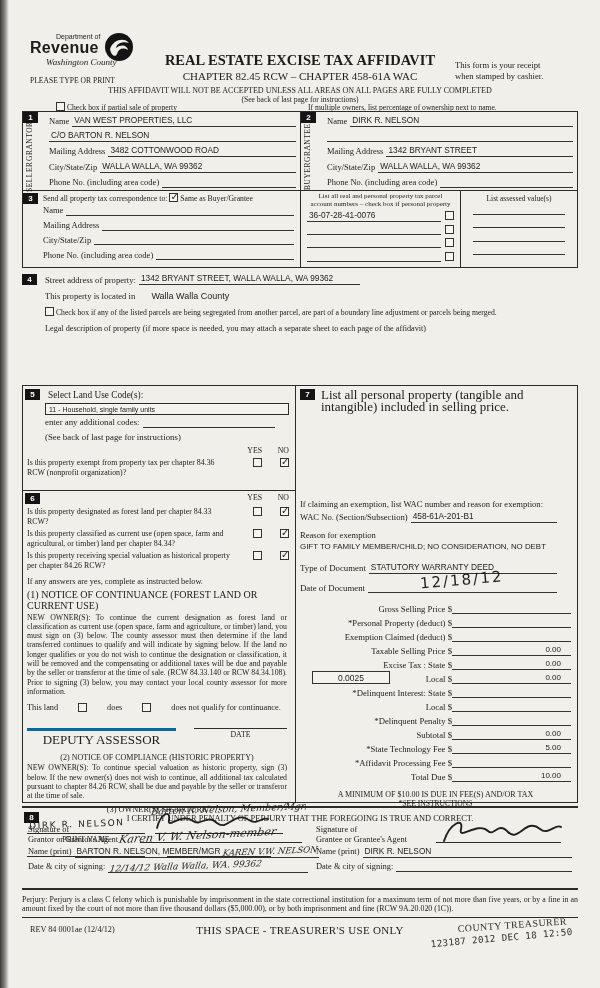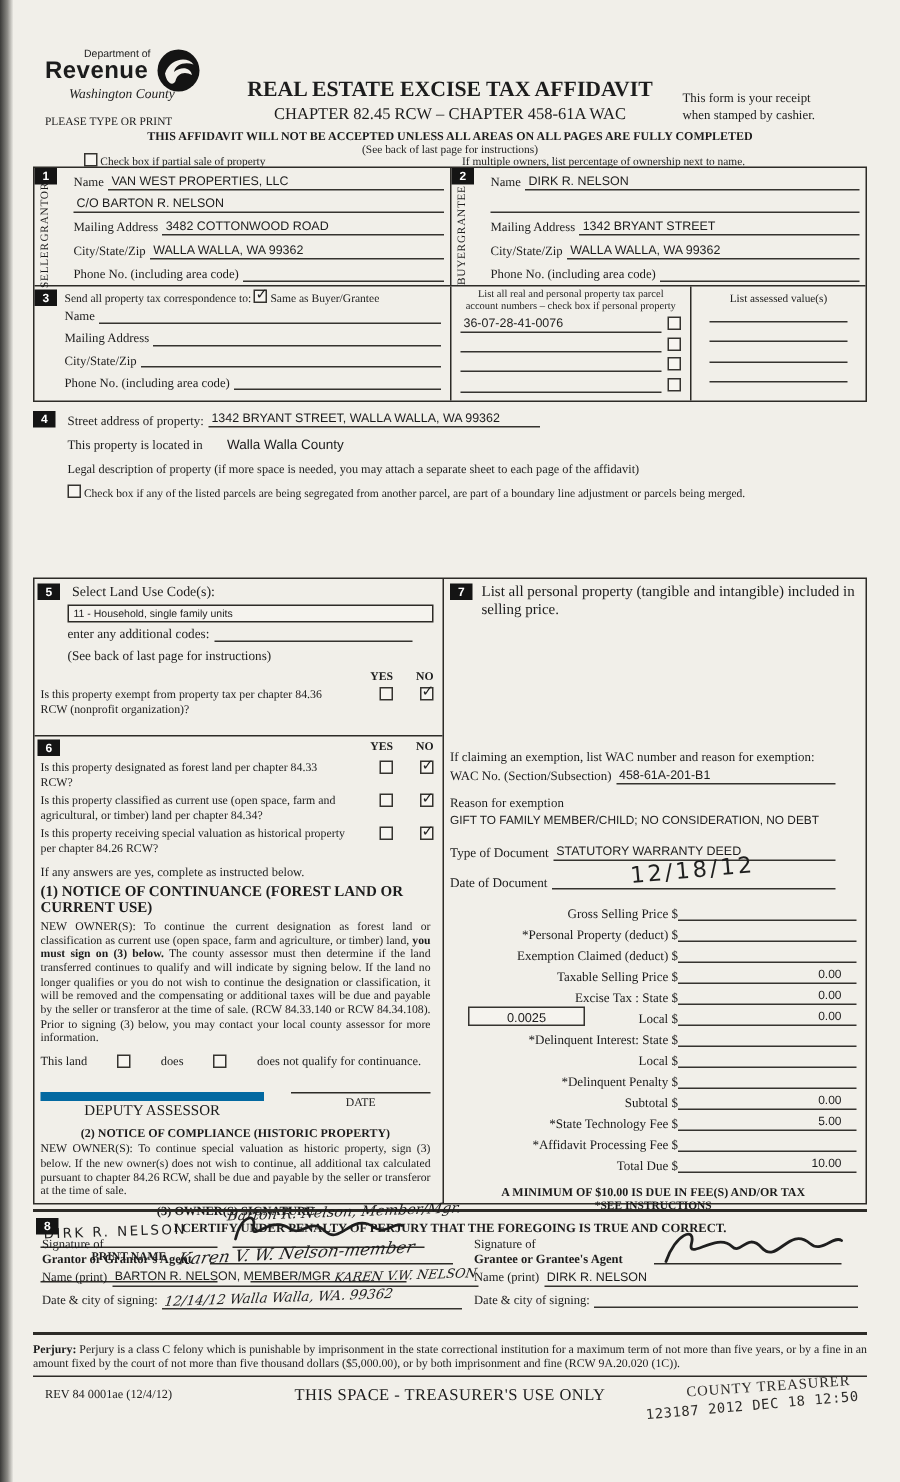--- a/index.html
+++ b/index.html
@@ -2,21 +2,21 @@
 <html><head>
 <meta charset="utf-8">
 <style>
   *{margin:0;padding:0;box-sizing:border-box}
   html,body{background:#fff}
   .page{position:relative;width:600px;height:988px;background:#f1efe9;color:#1c1c1c;
         font-family:"Liberation Serif",serif;font-size:8.5px;overflow:hidden}
   .scan-edge{position:absolute;left:0;top:0;bottom:0;width:9px;
         background:linear-gradient(90deg,#3a3a38 0%,#8b8a85 55%,rgba(140,140,135,0) 100%);}
   .sans{font-family:"Liberation Sans",sans-serif}
-  b,.b{font-weight:bold}
+  b,.b{font-weight:normal}
   .abs{position:absolute}
   .secnum{display:inline-block;background:#141414;color:#fff;width:15px;height:11px;
         font:bold 8px "Liberation Sans",sans-serif;text-align:center;line-height:11px}
   .frow{display:flex;align-items:center;height:15.4px}
   .lbl{white-space:nowrap;padding-right:3px;line-height:10px}
   .fill{flex:1;border-bottom:1px solid #35332f;font-family:"Liberation Sans",sans-serif;
         font-size:8.3px;white-space:nowrap;padding:0 2px;line-height:11px;min-height:11px}
   .cb{display:inline-block;width:9px;height:9px;border:1px solid #35332f;position:relative;
         vertical-align:-1px;background:#f7f5f0;flex:none}
   .cb.checked::after{content:"✓";position:absolute;left:0;top:-3px;font-size:10px;
@@ -207,25 +207,25 @@
     <div style="display:flex;align-items:flex-end">
       <span class="secnum" style="margin-right:8px">4</span>
       <span class="lbl" style="font-size:8.6px">Street address of property:</span>
       <span class="fill" style="max-width:330px">1342 BRYANT STREET, WALLA WALLA, WA  99362</span>
       <span style="flex:1"></span>
     </div>
     <div style="margin:6px 0 0 23px;font-size:8.6px">
       <span>This property is located in</span>
       <span class="sans" style="margin-left:14px;font-size:9px">Walla Walla County</span>
     </div>
-    <div style="margin:7px 0 0 23px;font-size:8.2px">Legal description of property (if more space is needed, you may attach a separate sheet to each page of the affidavit)</div>
     <div style="margin:6px 0 0 23px;font-size:7.7px">
       <span class="cb"></span>
       <span>Check box if any of the listed parcels are being segregated from another parcel, are part of a boundary line adjustment or parcels being merged.</span>
     </div>
+    <div style="margin:7px 0 0 23px;font-size:8.2px">Legal description of property (if more space is needed, you may attach a separate sheet to each page of the affidavit)</div>
   </div>
 
   <div class="abs" style="left:22px;top:385px;width:556px;height:418px;border:1px solid #2d2b27;display:flex">
 
     <div style="width:276px;border-right:1px solid #2d2b27;position:relative">
 
       <div style="height:105px;border-bottom:1px solid #2d2b27;padding:3px 6px 0 2px">
         <div style="display:flex;align-items:center">
           <span class="secnum" style="margin-right:8px">5</span>
           <span style="font-size:9.3px">Select Land Use Code(s):</span>
@@ -276,21 +276,21 @@
           <span>NEW OWNER(S): To continue the current designation as forest land or classification as current use (open space, farm and agriculture, or timber) land, </span><b>you must sign on (3) below.</b><span> The county assessor must then determine if the land transferred continues to qualify and will indicate by signing below. If the land no longer qualifies or you do not wish to continue the designation or classification, it will be removed and the compensating or additional taxes will be due and payable by the seller or transferor at the time of sale. (RCW 84.33.140 or RCW 84.34.108). Prior to signing (3) below, you may contact your local county assessor for more information.</span>
         </div>
         <div style="margin:7px 0 0 2px;font-size:8.3px;display:flex;align-items:center;gap:20px">
           <span>This land</span>
           <span class="cb"></span>
           <span>does</span>
           <span class="cb"></span>
           <span>does not qualify for continuance.</span>
         </div>
         <div style="display:flex;margin:16px 2px 0 2px;gap:18px">
-          <div style="flex:1.6;border-top:6px solid #0369a1;text-align:center;font-size:10px;padding-top:1px">DEPUTY ASSESSOR</div>
+          <div style="flex:1.6;border-top:3px solid #0369a1;text-align:center;font-size:13px;padding-top:1px">DEPUTY ASSESSOR</div>
           <div style="flex:1;border-top:1px solid #2d2b27;text-align:center;font-size:7.8px;padding-top:1px">DATE</div>
         </div>
         <div class="b ctr" style="margin-top:5px;font-size:8px">(2) NOTICE OF COMPLIANCE (HISTORIC PROPERTY)</div>
         <div class="para" style="margin:1px 2px 0 2px">NEW OWNER(S): To continue special valuation as historic property, sign (3) below. If the new owner(s) does not wish to continue, all additional tax calculated pursuant to chapter 84.26 RCW, shall be due and payable by the seller or transferor at the time of sale.</div>
         <div class="b ctr" style="margin-top:5px;font-size:8.3px">(3)  OWNER(S) SIGNATURE</div>
 
         <div style="position:relative;height:34px">
           <span class="hwp" style="position:absolute;left:4px;top:5px;font-size:9px">DIRK R. NELSON</span>
           <svg class="sig" width="120" height="26" viewBox="0 0 120 26" style="position:absolute;left:126px;top:-6px">
             <path d="M6,20 C10,4 20,2 18,12 C16,22 30,4 42,13 C50,19 56,5 66,15 C76,24 84,2 98,12 C106,18 112,8 117,11" fill="none" stroke="#1f1f1f" stroke-width="1.8" stroke-linecap="round"></path>
@@ -302,21 +302,21 @@
         <div style="display:flex;gap:22px;margin:8px 2px 0 2px">
           <div style="width:118px;border-top:1px solid #2d2b27"></div>
           <div style="width:104px;border-top:1px solid #2d2b27"></div>
         </div>
       </div>
     </div>
 
     <div style="flex:1;position:relative;padding:3px 8px 0 4px">
       <div style="display:flex">
         <span class="secnum" style="margin-right:6px">7</span>
-        <span style="font-size:10px;line-height:12px;width:250px">List all  personal property (tangible and intangible) included in selling price.</span>
+        <span style="font-size:13px;line-height:12px;width:250px">List all  personal property (tangible and intangible) included in selling price.</span>
       </div>
       <div style="margin-top:86px;font-size:8.6px">If claiming an exemption, list WAC number and reason for exemption:</div>
       <div class="frow" style="height:16px;margin-right:14px">
         <span class="lbl" style="font-size:8.6px">WAC No. (Section/Subsection)</span>
         <span class="fill">458-61A-201-B1</span>
       </div>
       <div style="margin-top:5px;font-size:8.6px">Reason for exemption</div>
       <div class="sans" style="margin-top:2px;font-size:7.9px">GIFT TO FAMILY MEMBER/CHILD; NO CONSIDERATION, NO DEBT</div>
       <div class="frow" style="height:17px;margin:8px 14px 0 0">
         <span class="lbl" style="font-size:8.8px">Type of Document</span>

